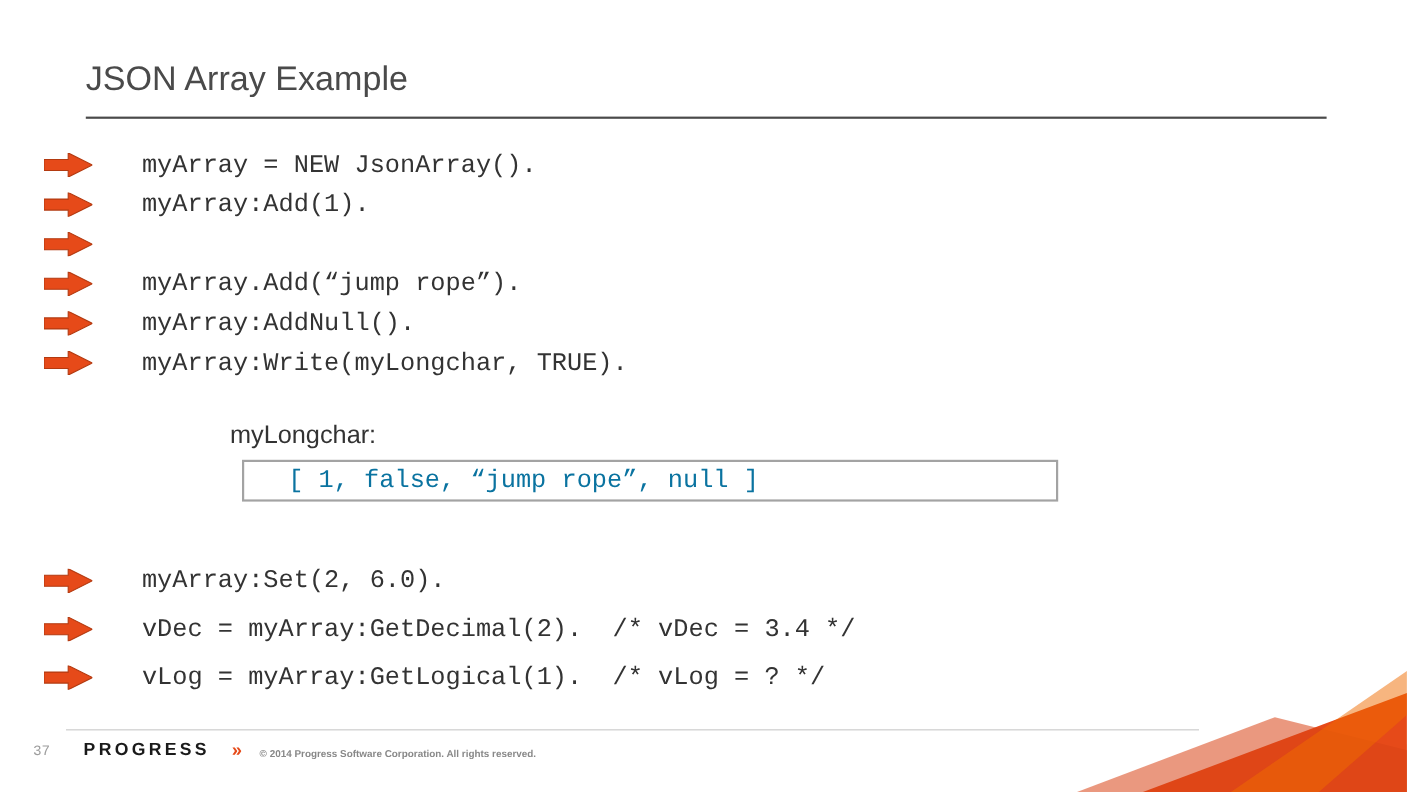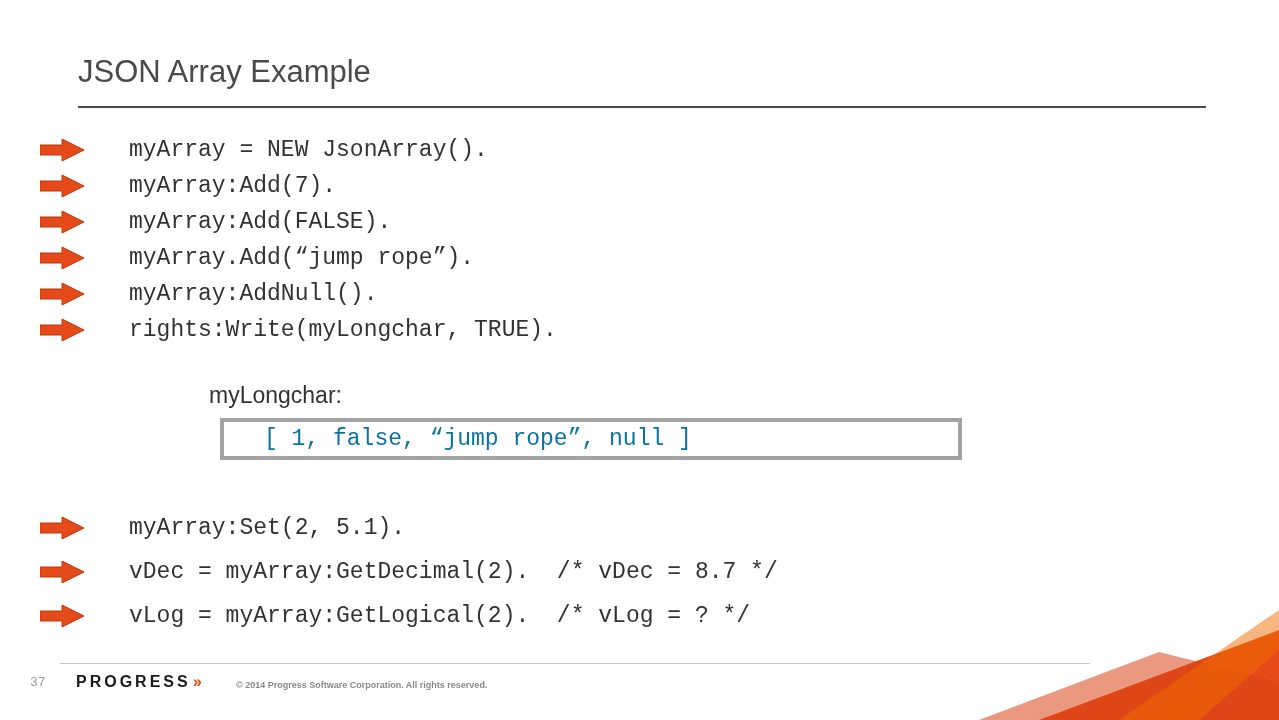--- a/index.html
+++ b/index.html
@@ -5,23 +5,23 @@
   * { box-sizing: border-box; margin: 0; padding: 0; }
   html, body { width: 1279px; height: 720px; font-family: Arial, Helvetica, sans-serif; background: #fff; overflow: hidden; }
   .slide { position: relative; width: 1279px; height: 720px; background: #fff; border-radius: 13px; }
   .title { position: absolute; left: 78px; top: 54px; font-size: 31px; color: #4a4a4a; font-weight: 400; }
   .hr-top { position: absolute; left: 78px; top: 106px; width: 1128px; height: 0; border-top: 2px solid #4a4a4a; }
   .row { position: absolute; left: 40px; height: 28px; display: flex; align-items: center; gap: 27px; }
   .arrow { display: inline-block; margin-right: 18px; }
   .arrow svg { display: block; }
   .code-text { font-family: "Courier New", monospace; font-size: 23px; color: #333; white-space: pre; }
   .label { position: absolute; font-family: Arial, sans-serif; font-size: 23px; color: #333; margin-left: 25px; }
-  .outbox { position: absolute; border: 4px solid #a3a3a3; font-family: "Courier New", monospace; font-size: 23px; color: #0a73a0; padding: 4px 0 4px 40px; }
+  .outbox { position: absolute; border: 2px solid #a3a3a3; font-family: "Courier New", monospace; font-size: 23px; color: #0a73a0; padding: 4px 0 4px 40px; }
   .pagenum { position: absolute; left: 30px; bottom: 30px; font-size: 13px; color: #9e9e9e; font-family: Liberation Mono, monospace; }
-  .logo { position: absolute; left: 76px; bottom: 28px; font-family: Arial, sans-serif; font-weight: 800; font-size: 16px; letter-spacing: 3px; color: #1a1a1a; display:flex; align-items:center;}
+  .logo { position: absolute; left: 76px; bottom: 28px; font-family: Arial, sans-serif; font-weight: 800; font-size: 16px; letter-spacing: 3px; color: #1a1a1a; display:flex; align-items:center;gap:18px;}
   .logo .chev { color: #e64a19; font-weight: 900; letter-spacing: -2px; margin-left: 2px; font-size:17px;}
   .copyright { position: absolute; left: 236px; bottom: 30px; font-size: 9px; color: #888; font-weight: bold; }
   .hr-bottom { position: absolute; left: 60px; bottom: 56px; width: 1030px; height: 0; border-top: 1px solid #c8c8c8; }
   .corner { position: absolute; right: 0; bottom: 0; width: 300px; height: 110px; pointer-events:none;}
 </style>
 </head>
 <body>
 
 <div class="slide">
 
@@ -35,29 +35,28 @@
         </svg>
       </span>
     <span class="code-text">myArray = NEW JsonArray().</span>
   </div>
   <div class="row" style="top:172px">
     <span class="arrow">
         <svg width="44" height="22">
           <polygon points="0,6 22,6 22,0 44,11 22,22 22,16 0,16" fill="#e64a19" stroke="#b33a10" stroke-width="1"></polygon>
         </svg>
       </span>
-    <span class="code-text">myArray:Add(7).</span>
+    <span class="code-text">myArray:Add(1).</span>
   </div>
   <div class="row" style="top:208px">
     <span class="arrow">
         <svg width="44" height="22">
           <polygon points="0,6 22,6 22,0 44,11 22,22 22,16 0,16" fill="#e64a19" stroke="#b33a10" stroke-width="1"></polygon>
         </svg>
       </span>
-    <span class="code-text">myArray:Add(FALSE).</span>
   </div>
   <div class="row" style="top:244px">
     <span class="arrow">
         <svg width="44" height="22">
           <polygon points="0,6 22,6 22,0 44,11 22,22 22,16 0,16" fill="#e64a19" stroke="#b33a10" stroke-width="1"></polygon>
         </svg>
       </span>
     <span class="code-text">myArray.Add(“jump rope”).</span>
   </div>
   <div class="row" style="top:280px">
@@ -67,49 +66,49 @@
         </svg>
       </span>
     <span class="code-text">myArray:AddNull().</span>
   </div>
   <div class="row" style="top:316px">
     <span class="arrow">
         <svg width="44" height="22">
           <polygon points="0,6 22,6 22,0 44,11 22,22 22,16 0,16" fill="#e64a19" stroke="#b33a10" stroke-width="1"></polygon>
         </svg>
       </span>
-    <span class="code-text">rights:Write(myLongchar, TRUE).</span>
+    <span class="code-text">myArray:Write(myLongchar, TRUE).</span>
   </div>
 
   <div class="label" style="left:184px; top:382px">myLongchar:</div>
   <div class="outbox" style="left:220px; top:418px; width:742px">[ 1, false, “jump rope”, null ]</div>
 
   <div class="row" style="top:514px">
     <span class="arrow">
         <svg width="44" height="22">
           <polygon points="0,6 22,6 22,0 44,11 22,22 22,16 0,16" fill="#e64a19" stroke="#b33a10" stroke-width="1"></polygon>
         </svg>
       </span>
-    <span class="code-text">myArray:Set(2, 5.1).</span>
+    <span class="code-text">myArray:Set(2, 6.0).</span>
   </div>
   <div class="row" style="top:558px">
     <span class="arrow">
         <svg width="44" height="22">
           <polygon points="0,6 22,6 22,0 44,11 22,22 22,16 0,16" fill="#e64a19" stroke="#b33a10" stroke-width="1"></polygon>
         </svg>
       </span>
-    <span class="code-text">vDec = myArray:GetDecimal(2).  /* vDec = 8.7 */</span>
+    <span class="code-text">vDec = myArray:GetDecimal(2).  /* vDec = 3.4 */</span>
   </div>
   <div class="row" style="top:602px">
     <span class="arrow">
         <svg width="44" height="22">
           <polygon points="0,6 22,6 22,0 44,11 22,22 22,16 0,16" fill="#e64a19" stroke="#b33a10" stroke-width="1"></polygon>
         </svg>
       </span>
-    <span class="code-text">vLog = myArray:GetLogical(2).  /* vLog = ? */</span>
+    <span class="code-text">vLog = myArray:GetLogical(1).  /* vLog = ? */</span>
   </div>
 
   <div class="hr-bottom"></div>
 
   <div class="pagenum">37</div>
   <div class="logo">
     <span>PROGRESS</span>
       <span class="chev">››</span>
   </div>
   <div class="copyright">© 2014 Progress Software Corporation. All rights reserved.</div>

